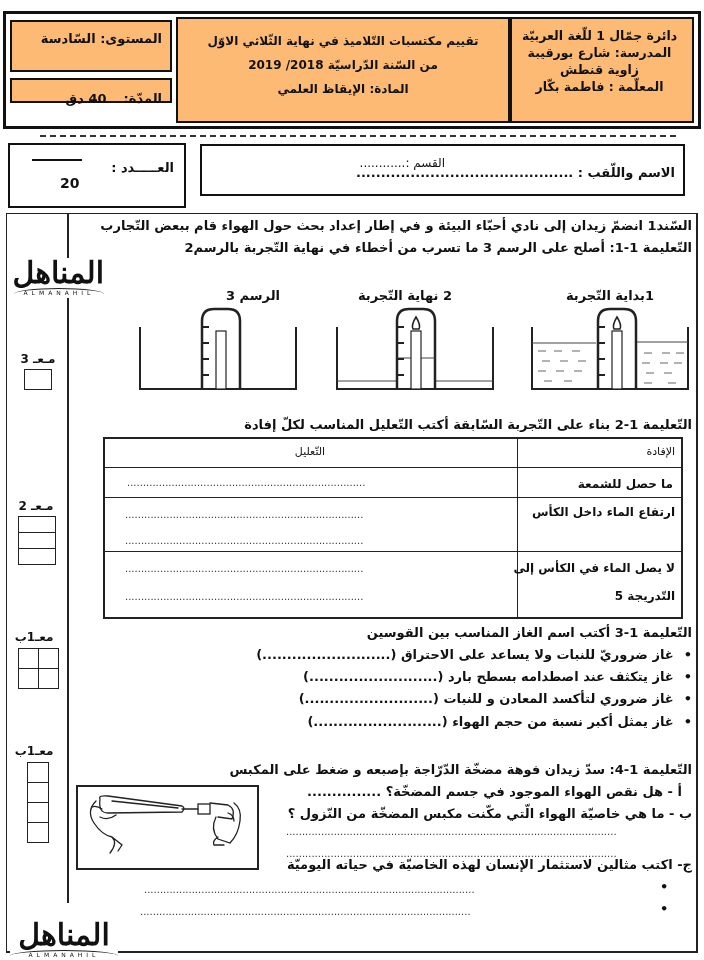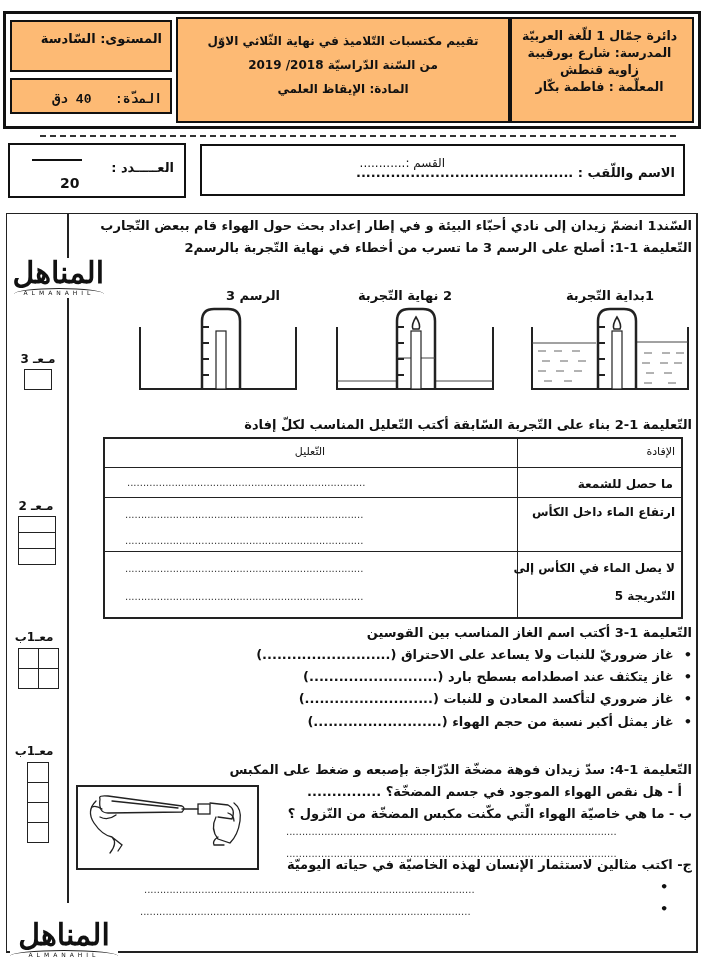--- a/index.html
+++ b/index.html
@@ -11,21 +11,21 @@
 
   
   .hdr-outer { left: 3px; top: 11px; width: 698px; height: 118px; border: 3px solid #111; }
   .hdr-box { border: 2px solid #111; position: absolute; background: #fdba74; }
   .hdr-text { font-size: 12.5px; font-weight: bold; line-height: 17px; }
 
   .dash-line { left: 40px; top: 135px; width: 636px; height: 0; border-top: 2px dashed #333; }
 
   
   .name-box { left: 200px; top: 144px; width: 485px; height: 52px; border: 2px solid #111; }
-  .score-box { left: 8px; top: 143px; width: 178px; height: 55px; border: 2px solid #111; }
+  .score-box { left: 8px; top: 143px; width: 178px; height: 65px; border: 2px solid #111; }
 
   
   .main-frame { left: 6px; top: 213px; width: 692px; height: 740px; border-top: 1px solid #222; border-right: 2px solid #222; border-left: 1px solid #222; border-bottom: 2px solid #222; }
   .margin-line { left: 67px; top: 213px; width: 0; height: 690px; border-left: 2px solid #222; }
 
   .txt { font-size: 13px; font-weight: bold; line-height: 18px; white-space: nowrap; }
   .txt-sm { font-size: 12px; font-weight: bold; white-space: nowrap; }
 
   
   .mark-label { font-size: 12px; font-weight: bold; text-align: center; width: 40px; }
@@ -59,21 +59,21 @@
   <div class="rtl" style="position:absolute; left:0; right:0; top:10px; text-align:center; font-size:12px; font-weight:bold; line-height:24px;">
     <div>تقييم مكتسبات التّلاميذ في نهاية الثّلاثي  الاوّل</div>
     <div>من السّنة الدّراسيّة 2018/ 2019</div>
     <div>المادة: الإيقاظ العلمي</div>
   </div>
 </div>
 
 <div class="hdr-box" style="left:10px; top:20px; width:162px; height:52px;">
   <div class="hdr-text rtl" style="position:absolute; right:8px; top:8px; font-size:13px;">المستوى: السّادسة</div>
 </div>
-<div class="hdr-box" style="left:10px; top:78px; width:162px; height:36px;font-family:Liberation Mono, monospace;">
+<div class="hdr-box" style="left:10px; top:78px; width:162px; height:25px;">
   <div class="rtl" style="position:absolute; right:8px; top:11px; font-size:13px; font-weight:bold; white-space:nowrap;">
     <span>المدّة:</span>
     <span style="display:inline-block; width:8px;"></span>
     <span>40 دق</span>
   </div>
 </div>
 
 <div class="abs dash-line"></div>
 
 <div class="abs name-box">

